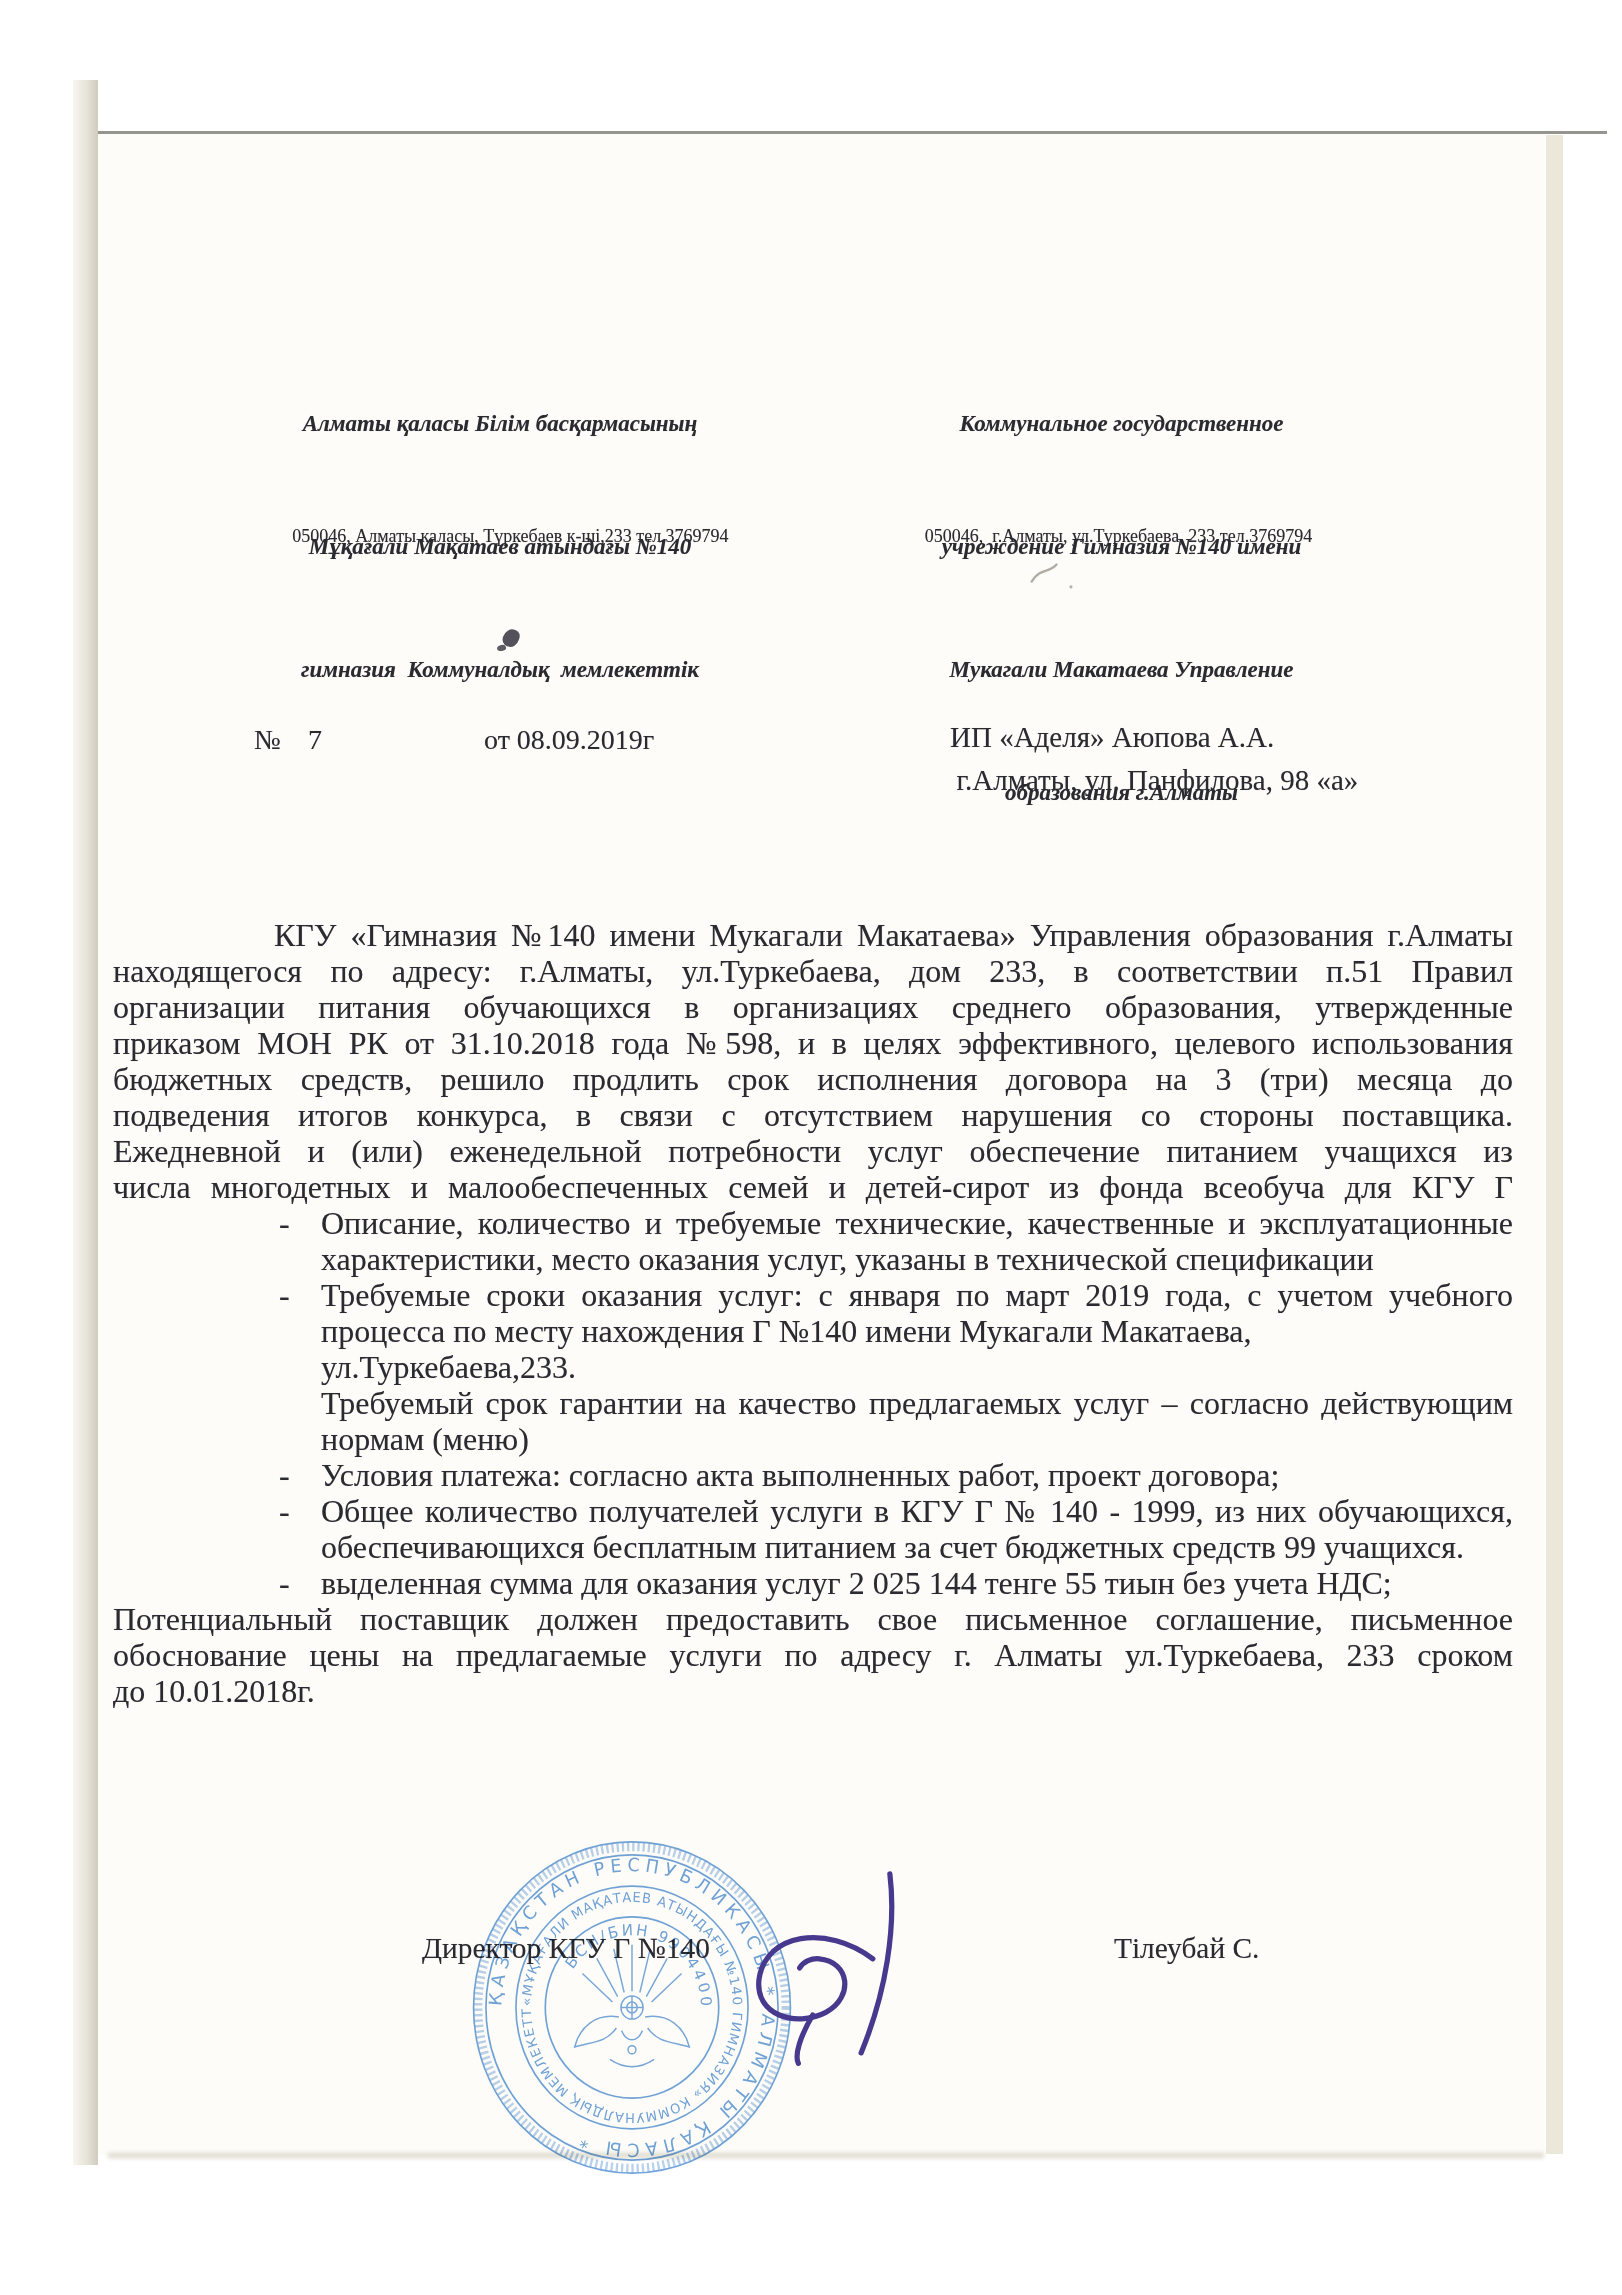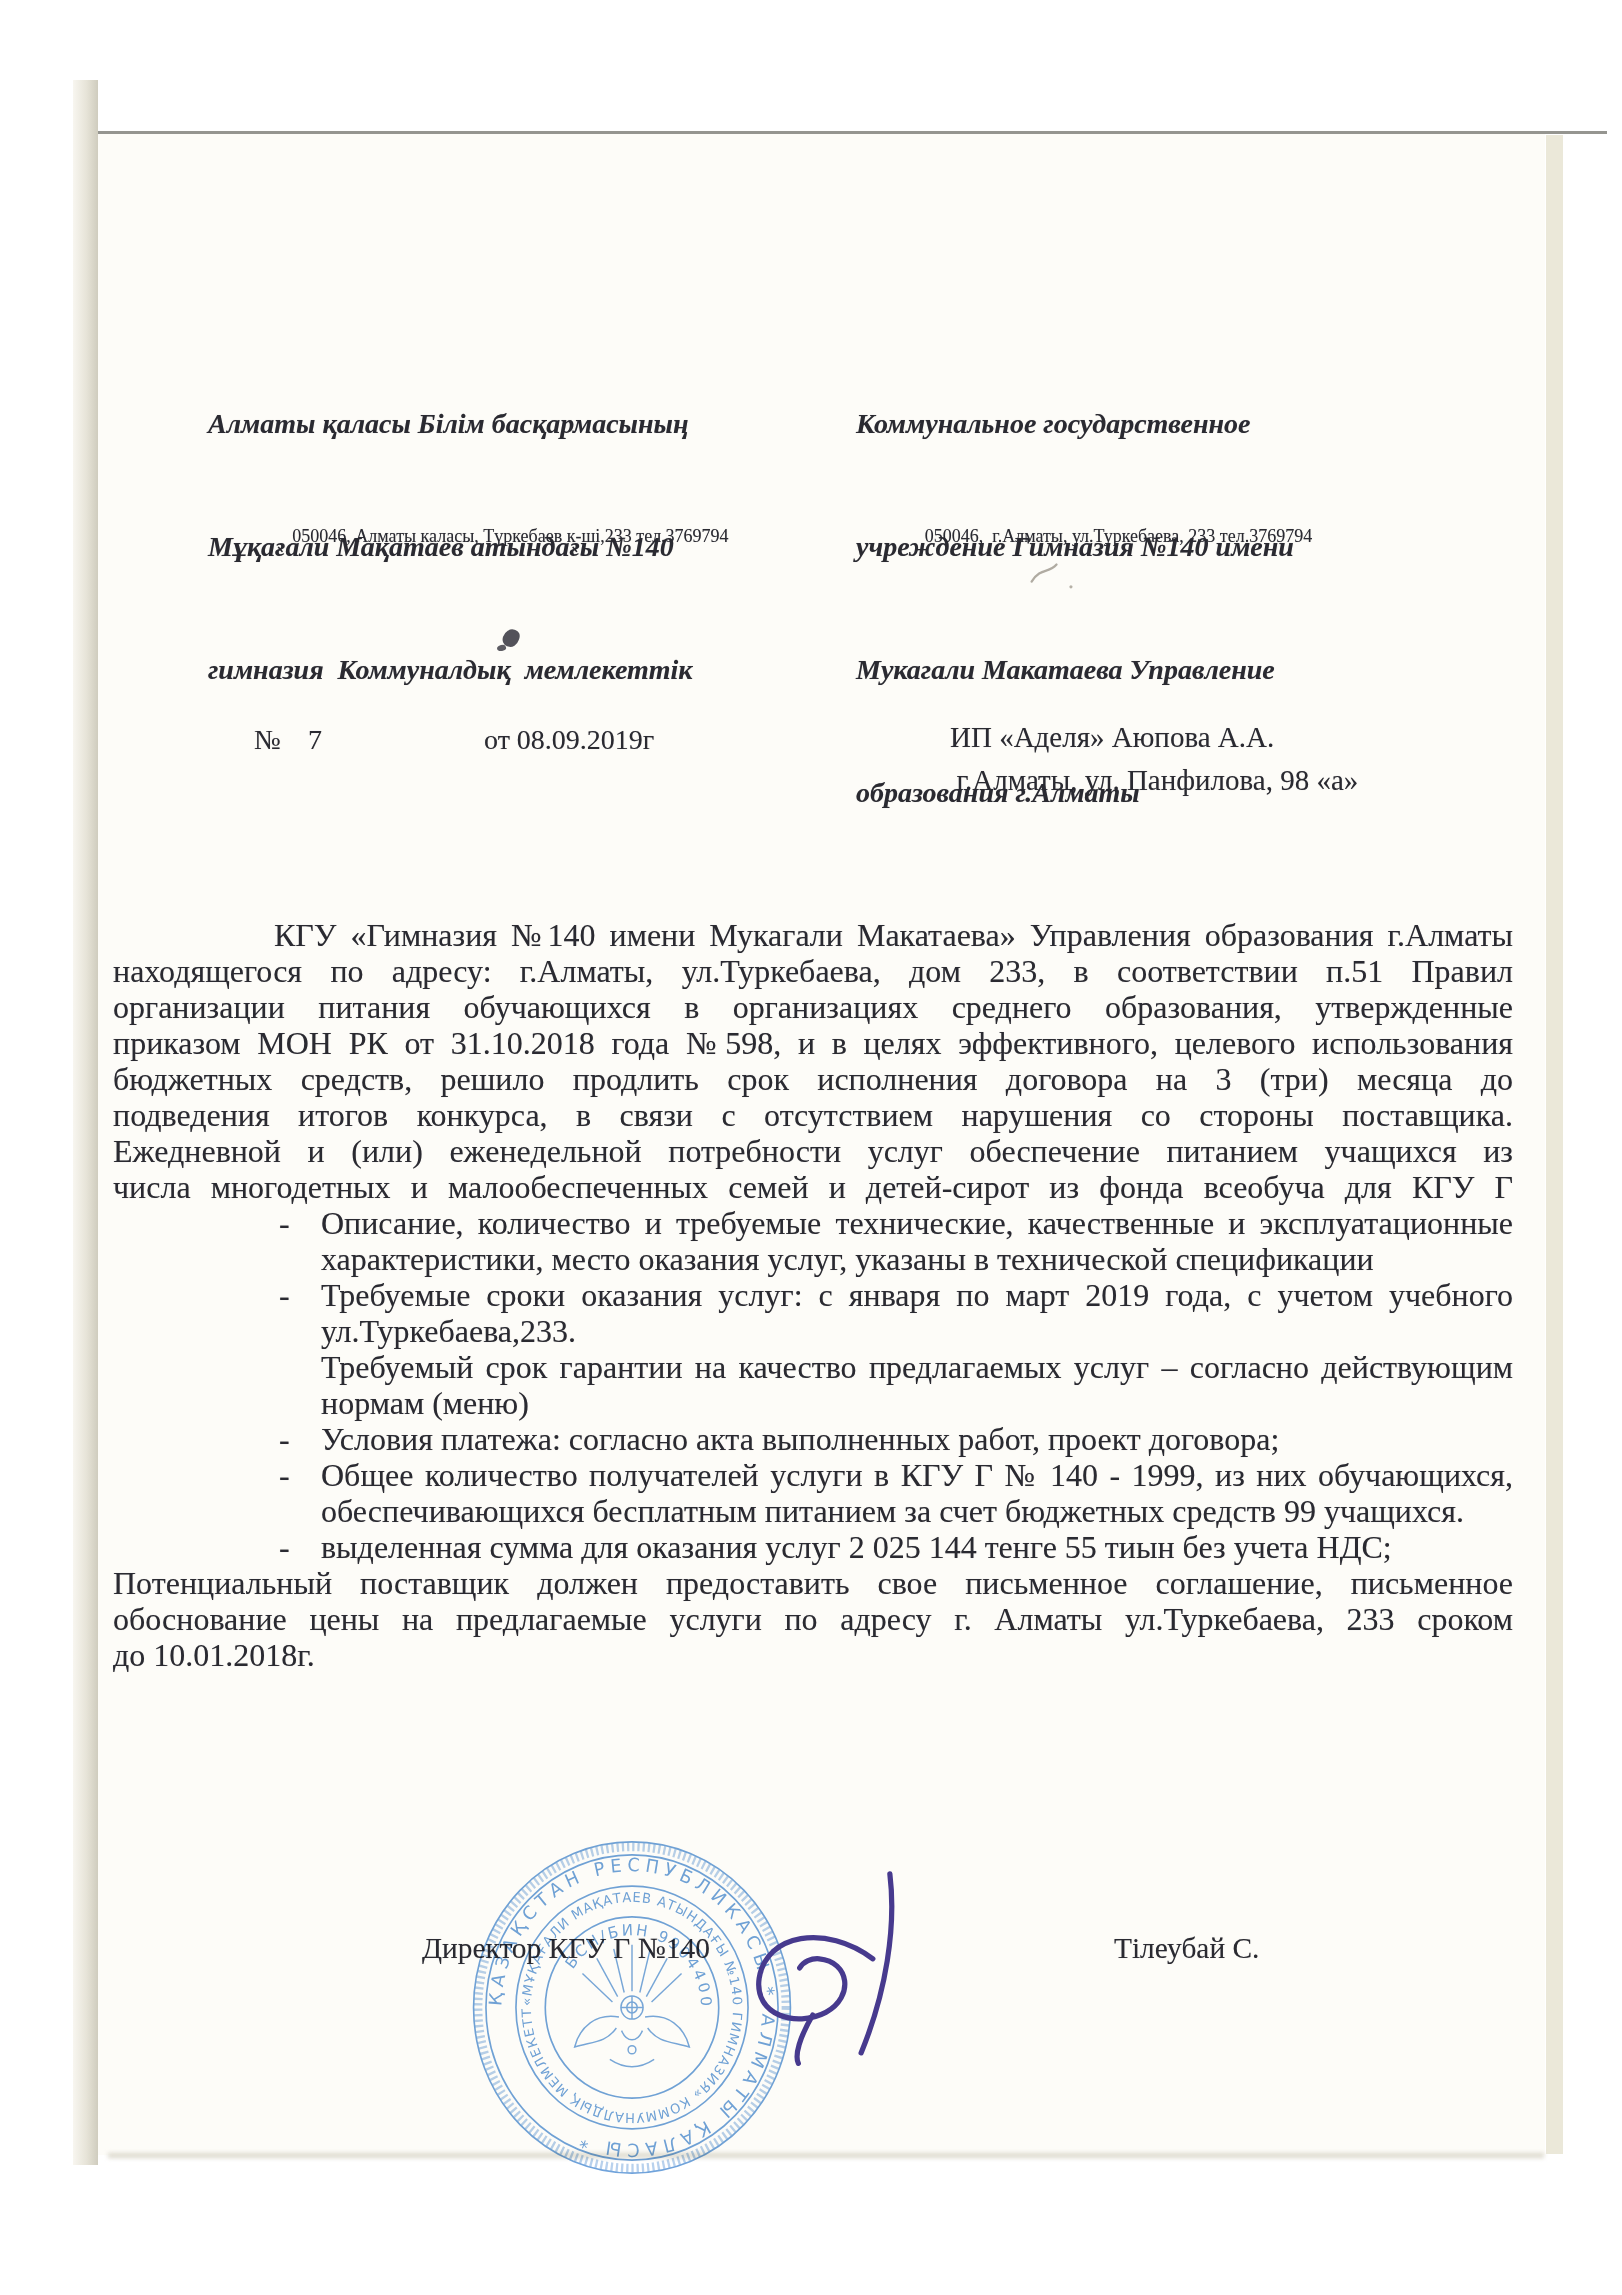--- a/index.html
+++ b/index.html
@@ -11,22 +11,22 @@
   }
   .soft{text-shadow:0 0 0.7px rgba(45,45,55,.35);}
   
   .page{position:absolute;left:98px;top:134px;width:1447px;height:2021px;background:#fdfcf8;}
   .top-line{position:absolute;left:98px;top:131px;width:1509px;height:3.3px;background:#7b7a74;opacity:.8;}
   .left-strip{position:absolute;left:73px;top:80px;width:25px;height:2085px;
     background:linear-gradient(90deg,#f8f6f0 0%,#e6e3d7 55%,#cfccbe 100%);}
   .right-strip{position:absolute;left:1546px;top:135px;width:17px;height:2019px;background:#ebe8d9;}
   .bottom-shade{position:absolute;left:108px;top:2153px;width:1436px;height:4.6px;background:#dcd9cd;filter:blur(2px);}
 
-  .org{position:absolute;font-size:28px;line-height:41px;font-weight:700;font-style:italic;
-    text-align:left;white-space:pre-wrap;}
+  .org{position:absolute;font-size:23px;line-height:41px;font-weight:700;font-style:italic;
+    text-align:center;white-space:pre-wrap;}
   .org-left{left:208px;top:321px;width:584px;}
   .org-right{left:856px;top:321px;width:531px;}
   .addr{position:absolute;font-size:18px;line-height:26px;text-align:center;white-space:pre-wrap;}
   .addr-left{left:203px;top:523px;width:615px;}
   .addr-right{left:847px;top:523px;width:543px;}
 
   .ref{position:absolute;top:724px;font-size:28px;}
   .ref-no{left:254px;}
   .ref-no-val{left:308px;}
   .ref-date{left:484px;}
@@ -107,20 +107,24 @@
     <span class="mk">-</span>
     <span>Описание, количество и требуемые технические, качественные и эксплуатационные</span>
   </div>
   <div class="bline li">
     <span class="mk"></span>
     <span>характеристики, место оказания услуг, указаны в технической спецификации</span>
   </div>
   <div class="bline li jl">
     <span class="mk">-</span>
     <span>Требуемые сроки оказания услуг: с января по март 2019 года, с учетом учебного</span>
+  </div>
+  <div class="bline li">
+    <span class="mk"></span>
+    <span>процесса по месту нахождения Г №140 имени Мукагали Макатаева,</span>
   </div>
   <div class="bline li">
     <span class="mk"></span>
     <span>ул.Туркебаева,233.</span>
   </div>
   <div class="bline li jl">
     <span class="mk"></span>
     <span>Требуемый срок гарантии на качество предлагаемых услуг – согласно действующим</span>
   </div>
   <div class="bline li">

